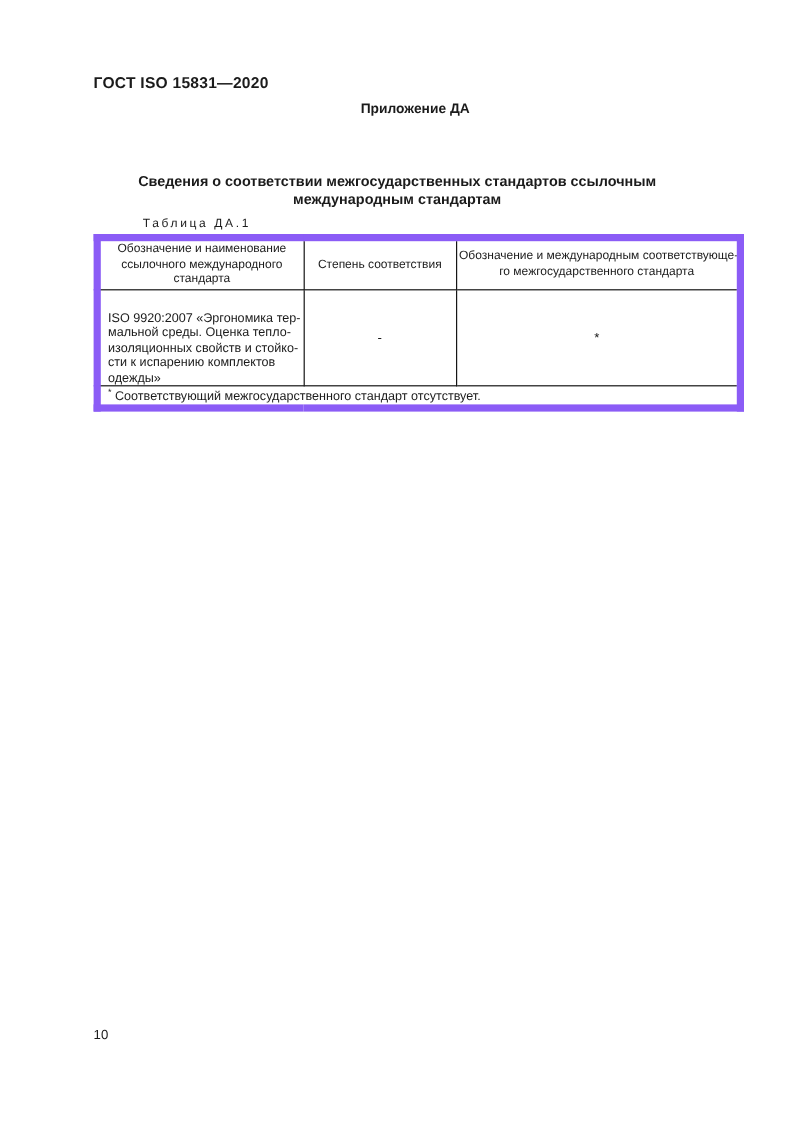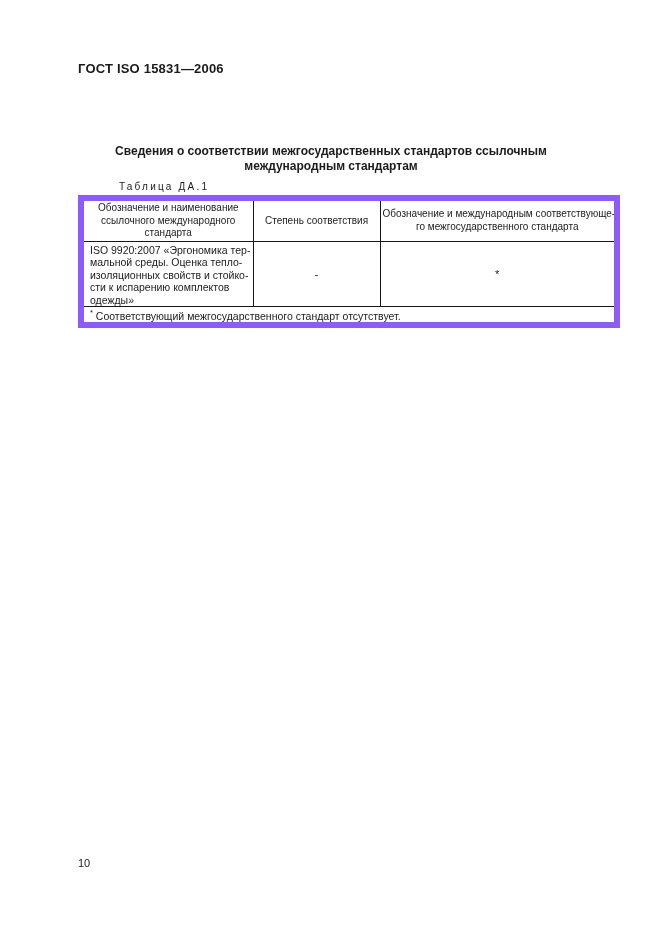--- a/index.html
+++ b/index.html
@@ -53,42 +53,43 @@
   tr.body-row   { height: 62px; }
   tr.footnote-row { height: 18px; }
   th.col-header {
     font-size: 10px; line-height: 12.6px;
     text-align: center; vertical-align: middle;
     white-space: pre; padding: 1px 2px;
   }
   td.cell-left {
     font-size: 10.5px; line-height: 12.5px;
     text-align: left; vertical-align: top;
-    white-space: pre; padding: 2px 4px 0 6px;
+    white-space: pre; padding: 17px 4px 0 6px;
   }
   td.cell-center {
     font-size: 11px; text-align: center; vertical-align: middle;
   }
   td.footnote-cell {
     font-size: 10.5px; vertical-align: middle;
     padding-left: 6px; white-space: nowrap;
   }
   td.footnote-cell sup { font-size: 7.5px; }
   .page-number {
     position: absolute; left: 78px; top: 857px;
     font-size: 11px;
   }
 </style>
 </head>
 <body>
 
 <div class="page">
 
-  <div class="doc-number">ГОСТ ISO 15831—2006</div>
+  <div class="doc-number">ГОСТ ISO 15831—2020</div>
 
+  <div class="appendix-title">Приложение ДА</div>
 
 
   <div class="section-heading">Сведения о соответствии межгосударственных стандартов ссылочным
 международным стандартам</div>
 
   <div class="table-caption">Таблица ДА.1</div>
 
   <table class="std-table">
     <colgroup>
       <col style="width:172px">

